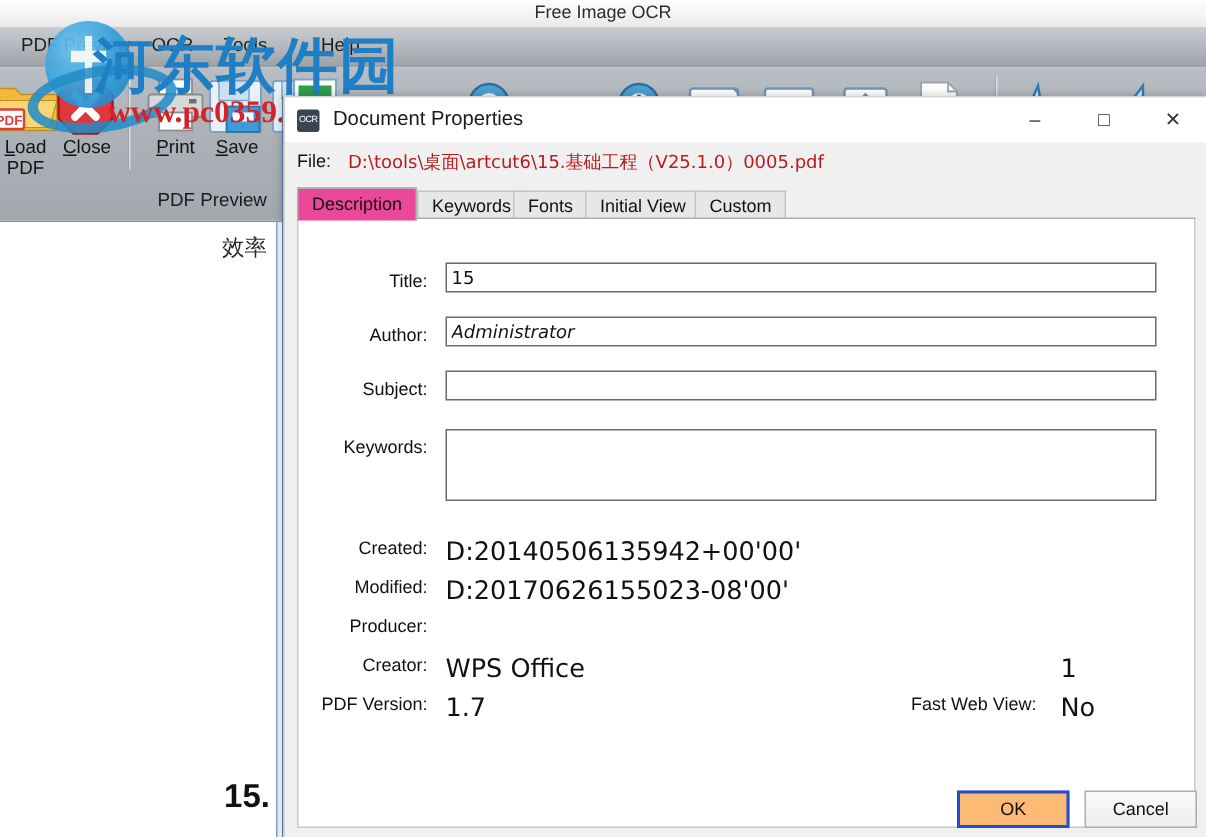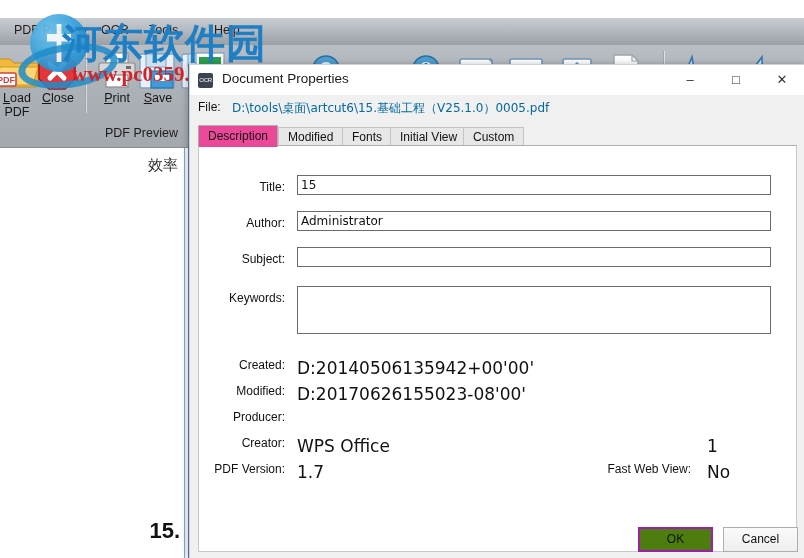--- a/index.html
+++ b/index.html
@@ -244,21 +244,21 @@
     position: absolute;
     left: 8px; top: 5px;
     font-size: 12px;
     color: #111;
   }
   #dlg-file-value {
     position: absolute;
     left: 42px; top: 5px;
     font-size: 12px;
     font-family: "DejaVu Sans", sans-serif;
-    color: #0369a1;
+    color: #b91c1c;
     white-space: nowrap;
   }
 
   
   #dlg-tabstrip {
     position: absolute;
     left: 8px; top: 60px;
     width: 599px; height: 21px;
   }
   .tab {
@@ -341,38 +341,41 @@
     border: 1px solid #adadad;
     font-size: 12px;
     font-family: "Liberation Sans", sans-serif;
     color: #111;
     text-align: center;
     line-height: 23px;
     cursor: default;
     box-sizing: border-box;
   }
   .dlg-btn.default {
-    border: 2px solid #a21caf;
+    border: 2px solid #1d4ed8;
     line-height: 21px;
-    background: #4d7c0f;
+    background: #fdba74;
   }
 
   
   #dlg-left-edge {
     position: absolute;
     left: 188px; top: 64px;
     width: 1px; height: 494px;
     background: #5b82b0;
   }
 </style>
 </head>
 <body>
 
 <div id="app-window">
 
+  <div id="app-titlebar">
+    <span>Free Image OCR</span>
+  </div>
 
   <div id="app-menubar">
     <span class="menu-item" style="left:14px;">PDF Preview</span>
     <span class="menu-item" style="left:101px;">OCR</span>
     <span class="menu-item" style="left:149px;">Tools</span>
     <span class="menu-item" style="left:214px;">Help</span>
   </div>
 
   <div id="app-ribbon">
 
@@ -534,34 +537,34 @@
     <div class="win-btn" id="dlg-btn-close" style="left:569px;">✕</div>
   </div>
 
   <div id="dlg-file-row">
     <span id="dlg-file-label">File:</span>
     <span id="dlg-file-value">D:\tools\桌面\artcut6\15.基础工程（V25.1.0）0005.pdf</span>
   </div>
 
   <div id="dlg-tabstrip">
     <div class="tab active" style="left:0px;">Description</div>
-    <div class="tab" style="left:80px;">Modified</div>
+    <div class="tab" style="left:80px;">Keywords</div>
     <div class="tab" style="left:144px;">Fonts</div>
     <div class="tab" style="left:192px;">Initial View</div>
     <div class="tab" style="left:265px;">Custom</div>
   </div>
   <div id="tab-underline"></div>
 
   <div id="dlg-panel">
 
     <label class="field-label" style="left:30px; top:34px; width:56px;">Title:</label>
     <input class="field-input" type="text" style="left: 98px; top: 29px; width: 474px; height: 20px;" value="15">
 
     <label class="field-label" style="left:24px; top:70px; width:62px;">Author:</label>
-    <input class="field-input" type="text" style="left: 98px; top: 65px; width: 474px; height: 20px;" value="Administrator">
+    <input class="field-input" type="text" style="left: 98px; top: 65px; width: 474px; height: 20px; font-style: italic;" value="Administrator">
 
     <label class="field-label" style="left:20px; top:106px; width:66px;">Subject:</label>
     <input class="field-input" type="text" style="left: 98px; top: 101px; width: 474px; height: 20px;" value="">
 
     <label class="field-label" style="left:8px; top:145px; width:78px;">Keywords:</label>
     <textarea class="field-input" style="left: 98px; top: 140px; width: 474px; height: 48px;" value=""></textarea>
 
     <label class="field-label" style="left:22px; top:212px; width:64px;">Created:</label>
     <span class="field-value" style="left:98px; top:212px;">D:20140506135942+00'00'</span>
 

